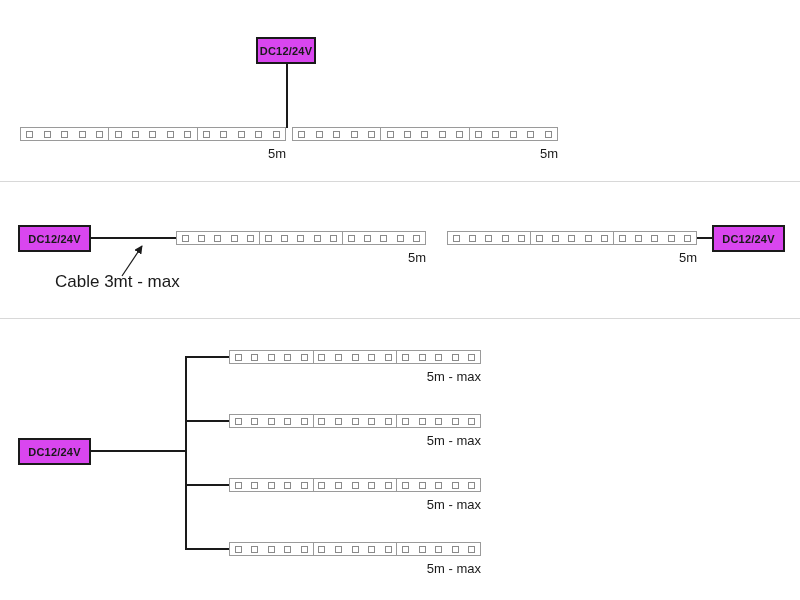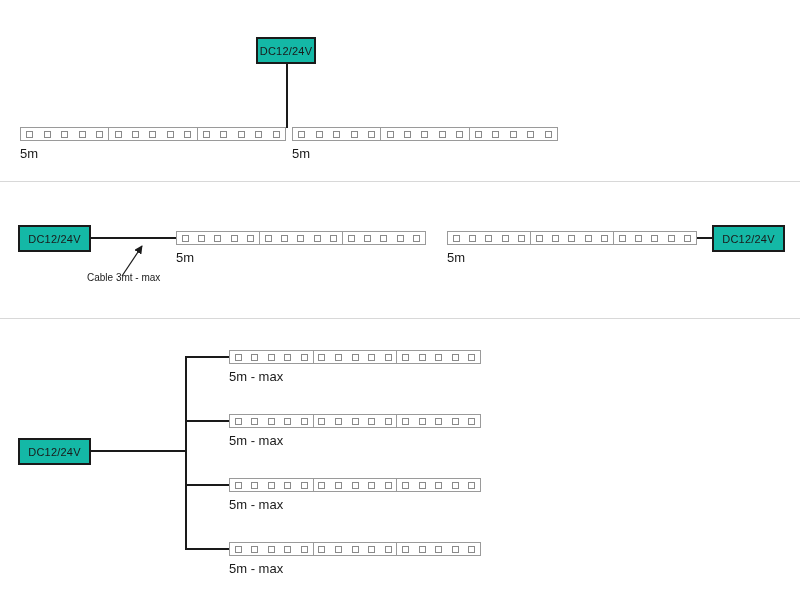--- a/index.html
+++ b/index.html
@@ -7,28 +7,28 @@
     --strip-border:#9a9a9a;
     --led-border:#8a8a8a;
     --divider:#d8d8d8;
     --text:#1a1a1a;
     --bg:#ffffff;
   }
   *{margin:0;padding:0;box-sizing:border-box;}
   body{font-family:"Liberation Sans","DejaVu Sans",sans-serif;background:#fff;}
   .canvas{position:relative;width:800px;height:600px;background:var(--bg);overflow:hidden;}
   .title{position:absolute;left:20px;top:16px;font-size:15px;color:var(--text);}
-  .psu{position:absolute;border:2px solid var(--line);background:#14b8a6;display:flex;align-items:center;justify-content:center;font-size:11px;font-weight:normal;color:var(--text);letter-spacing:0.2px;}
+  .psu{position:absolute;border:2px solid var(--line);background:#d946ef;display:flex;align-items:center;justify-content:center;font-size:11px;font-weight:bold;color:var(--text);letter-spacing:0.2px;}
   .line{position:absolute;background:var(--line);}
   .strip{position:absolute;height:14px;border:1px solid var(--strip-border);background:#fff;display:flex;}
   .seg{flex:1;display:flex;align-items:center;justify-content:space-around;border-right:1px solid var(--strip-border);}
   .seg:last-child{border-right:none;}
   .led{width:7px;height:7px;border:1px solid var(--led-border);background:#fff;flex:0 0 auto;}
-  .lbl{position:absolute;font-size:13px;color:var(--text);text-align:left;}
-  .note{position:absolute;font-size:10px;color:var(--text);margin-left:32px;}
+  .lbl{position:absolute;font-size:13px;color:var(--text);text-align:right;}
+  .note{position:absolute;font-size:17px;color:var(--text);}
   .divider{position:absolute;left:0;width:800px;height:1px;background:var(--divider);}
   .arrow-svg{position:absolute;overflow:visible;}
   .arrow-svg line{stroke:var(--line);stroke-width:1.2px;}
   .arrow-svg .head{fill:var(--line);}
 </style>
 </head>
 <body>
 
 <div class="canvas">
 

